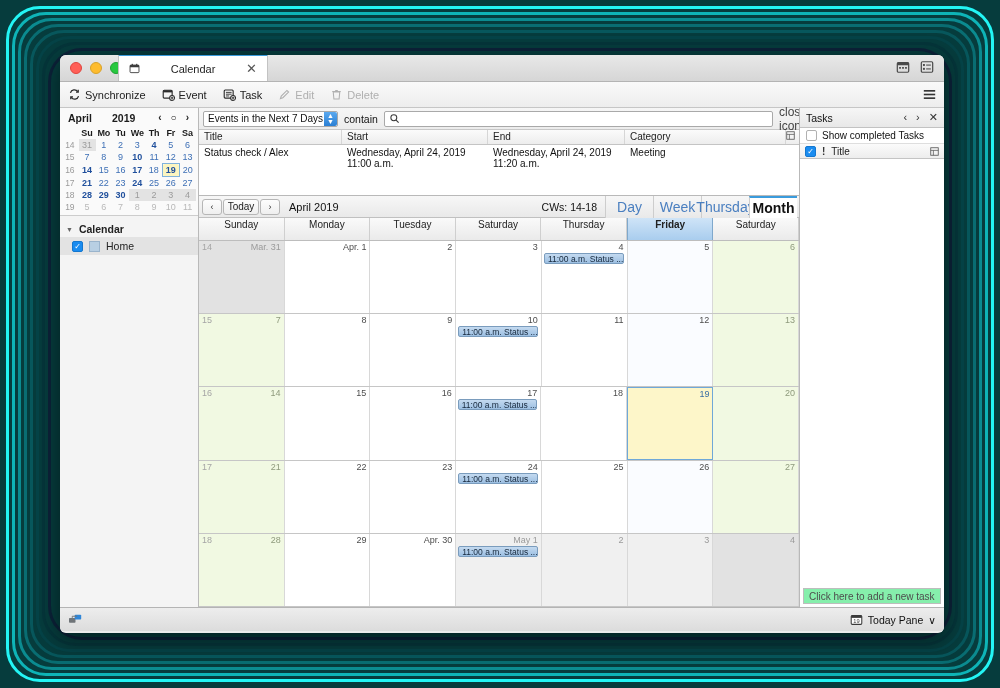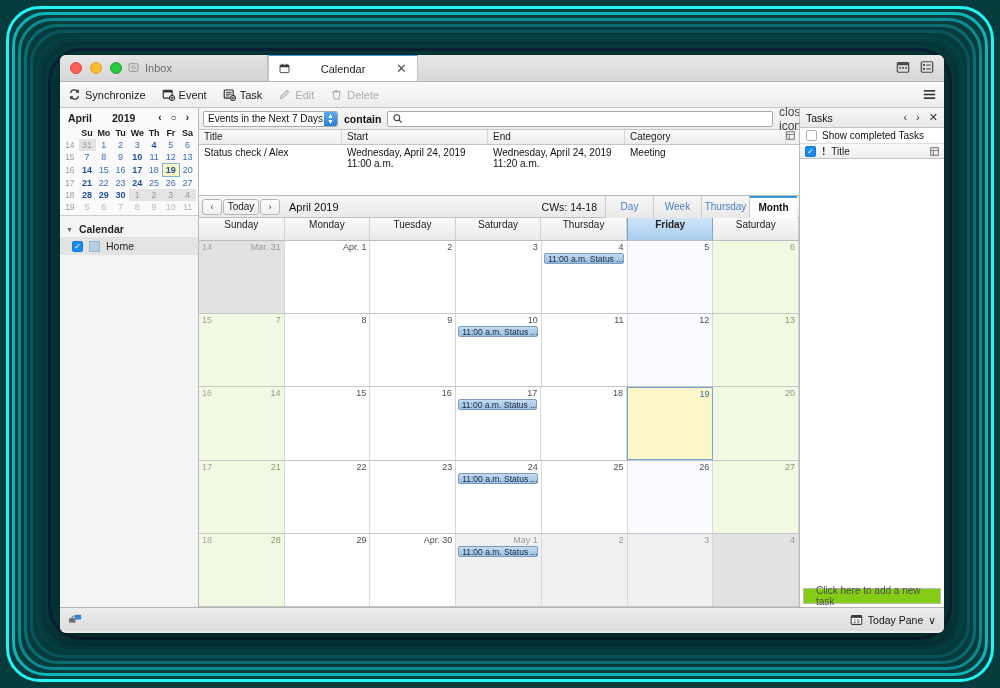--- a/index.html
+++ b/index.html
@@ -107,21 +107,21 @@
   .searchrow { height:22px; background:linear-gradient(#f6f6f6,#ececec);
                border-bottom:1px solid #c8c8c8; display:flex; align-items:center;
                padding:0 4px; gap:6px; }
   .combo { width:135px; height:16px; background:#fff; border:1px solid #a9a9a9;
            border-radius:2px; font-size:10px; color:#111; display:flex; align-items:center;
            padding-left:4px; position:relative; }
   .combo .arrows { position:absolute; right:0; top:0; bottom:0; width:13px;
                    background:linear-gradient(#5aa9ef,#2a7fd4); border-radius:0 2px 2px 0;
                    color:#fff; font-size:7px; display:flex; flex-direction:column;
                    align-items:center; justify-content:center; line-height:6px; }
-  .containlbl { font-size:10.5px; color:#111;font-weight:bold; }
+  .containlbl { font-size:10.5px; color:#111; }
   .searchbox { flex:1; height:16px; background:#fff; border:1px solid #a9a9a9;
                border-radius:2px; display:flex; align-items:center; padding-left:4px; gap:4px;
                font-size:10px; color:#9a9a9a; }
   .xbtn { width:16px; text-align:center; font-size:12px; color:#444; cursor:pointer; }
 
   .evtable { background:#fff; height:66px; border-bottom:1px solid #b9b9b9;
              display:flex; flex-direction:column; }
   .evhead { display:flex; height:15px; background:linear-gradient(#fbfbfb,#ededed);
             border-bottom:1px solid #c4c4c4; font-size:10px; color:#222; }
   .evhead div { padding:1px 0 0 5px; border-right:1px solid #d6d6d6; }
@@ -138,21 +138,21 @@
   .navbtn { width:20px; height:16px; background:linear-gradient(#fdfdfd,#efefef);
             border:1px solid #b6b6b6; border-radius:3px; font-size:9px; color:#333;
             display:flex; align-items:center; justify-content:center; margin:0 1px; }
   .todaybtn { width:36px; height:16px; background:linear-gradient(#fdfdfd,#efefef);
               border:1px solid #b6b6b6; border-radius:3px; font-size:10px; color:#222;
               display:flex; align-items:center; justify-content:center; }
   .monthlbl { font-size:11px; color:#111; margin-left:8px; }
   .cws { font-size:10.5px; color:#111; margin-left:auto; margin-right:8px; }
   .viewtabs { display:flex; height:22px; align-items:stretch; }
   .vtab { width:48px; display:flex; align-items:center; justify-content:center;
-          font-size:10px; color:#4a7fc0; border-left:1px solid #cdcdcd;
+          font-size:14px; color:#4a7fc0; border-left:1px solid #cdcdcd;
           background:linear-gradient(#f7f7f7,#e9e9e9); }
   .vtab.active { background:#fff; color:#111; font-weight:bold; border-top:2px solid #3a9bdc; }
 
   
   .dayhead { display:flex; height:23px; background:linear-gradient(#fafafa,#eaeaea);
              border-bottom:1px solid #bdbdbd; }
   .dayhead div { flex:1; text-align:center; font-size:10px; color:#222;
                  border-right:1px solid #cfcfcf; line-height:14px; }
   .dayhead div.hl { background:linear-gradient(#cfe4f7,#a9cdee); font-weight:bold;
                     border-left:1px solid #7fa8cc; border-right:1px solid #7fa8cc; }
@@ -186,22 +186,22 @@
                 border-bottom:1px solid #c2c2c2; display:flex; align-items:center;
                 padding:0 6px; font-size:10.5px; color:#111; }
   .tasks-head .nav { margin-left:auto; display:flex; gap:9px; font-size:11px; color:#333; }
   .showrow { height:16px; display:flex; align-items:center; gap:5px; padding:0 6px;
              font-size:10px; color:#111; border-bottom:1px solid #dedede; background:#fff; }
   .taskhdr { height:15px; display:flex; align-items:center; gap:6px; padding:0 5px;
              background:linear-gradient(#fbfbfb,#ededed); border-bottom:1px solid #c4c4c4;
              font-size:10px; color:#222; }
   .taskhdr .bang { color:#333; font-weight:bold; font-size:10px; }
   .tasklist { flex:1; background:#fff; }
-  .addtask { height:16px; margin:0 3px 3px 3px; border:1px solid #bdbdbd; background:#84cc16;
-             font-size:10px; color:#4d4d4d; display:flex; align-items:center; padding-left:12px; }
+  .addtask { height:16px; margin:0 3px 3px 3px; border:1px solid #bdbdbd; background:#86efac;
+             font-size:10px; color:#4d4d4d; display:flex; align-items:center; padding-left:5px; }
 
   
   .status { height:24px; background:linear-gradient(#ededed,#dcdcdc);
             border-top:1px solid #b4b4b4; display:flex; align-items:center;
             padding:7px 8px; }
   .todaypane { margin-left:auto; display:flex; align-items:center; gap:5px;
                font-size:10.5px; color:#111; }
   svg { display:block; }
 </style>
 </head>
@@ -219,29 +219,20 @@
 
   <div id="win">
 
     <div class="titlebar">
       <div class="traffic">
         <div class="dot r"></div>
         <div class="dot y"></div>
         <div class="dot g"></div>
       </div>
       <div class="tabs">
-        <div class="tab">
-          <span>
-            <svg width="11" height="11" viewBox="0 0 16 16">
-                <rect x="1.5" y="2.5" width="13" height="11" rx="1.5" fill="none" stroke="#8a8a8a" stroke-width="1.3"></rect>
-                <circle cx="8" cy="8" r="2.4" fill="none" stroke="#8a8a8a" stroke-width="1.2"></circle>
-              </svg>
-          </span>
-          <span class="tab-label">Inbox</span>
-        </div>
         <div class="tab active">
           <span>
             <svg width="11" height="11" viewBox="0 0 16 16">
                 <rect x="1.5" y="3" width="13" height="11" rx="1.3" fill="none" stroke="#3a3a3a" stroke-width="1.3"></rect>
                 <rect x="1.5" y="3" width="13" height="3.2" fill="#3a3a3a"></rect>
                 <rect x="4" y="1.2" width="1.6" height="2.6" fill="#3a3a3a"></rect>
                 <rect x="10.4" y="1.2" width="1.6" height="2.6" fill="#3a3a3a"></rect>
               </svg>
           </span>
           <span class="tab-label">Calendar</span>

